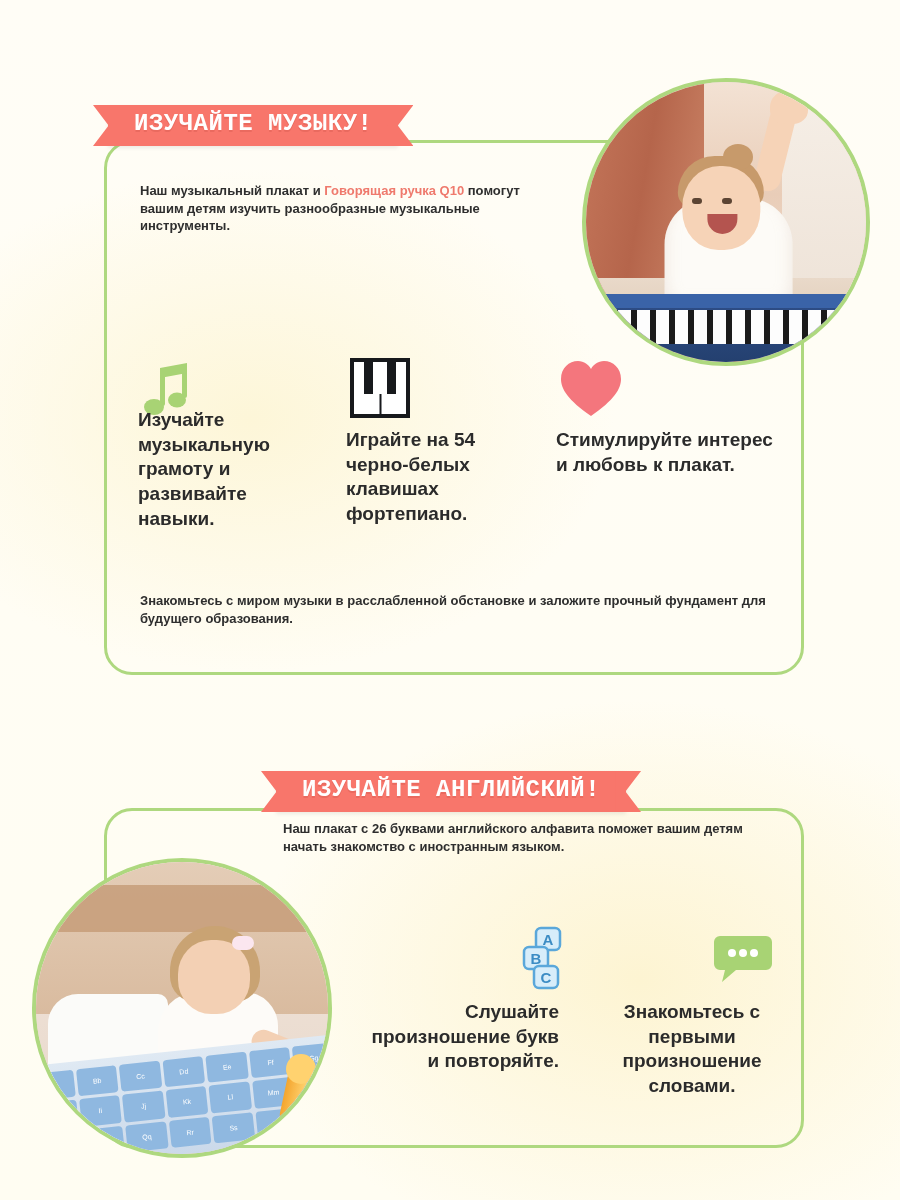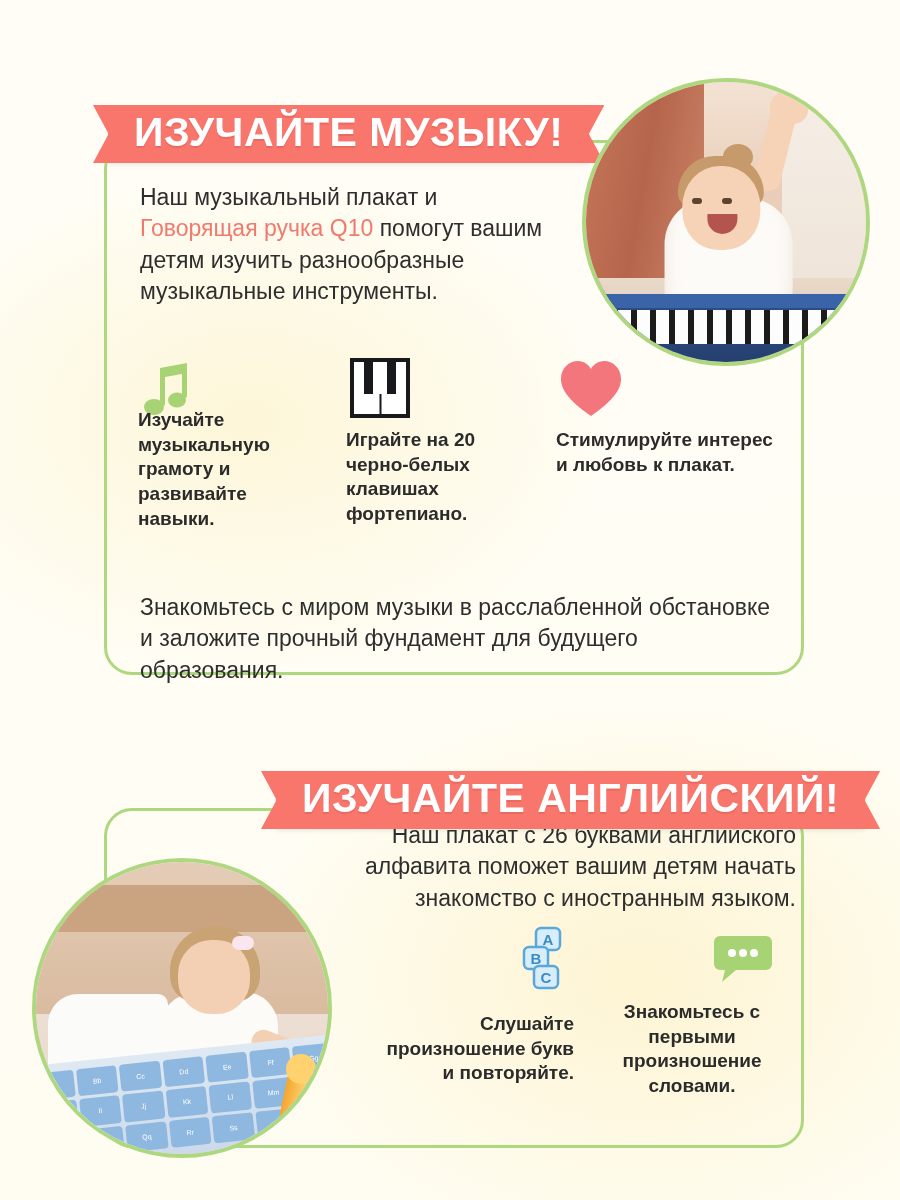--- a/index.html
+++ b/index.html
@@ -28,24 +28,25 @@
     background: #f8766b;
     color: #ffffff;
     font-weight: bold;
     letter-spacing: .5px;
     display: flex; align-items: center; justify-content: center;
     padding: 7px 26px 10px 26px;
     z-index: 5;
     box-shadow: 0 2px 4px rgba(0,0,0,.08);
   }
   .ribbon span {
-    font-size: 41px;
+    font-size: 24px;
     line-height: 1;
     white-space: nowrap;
     text-shadow: 0 2px 0 rgba(190,70,60,.25);
+    font-family: Liberation Mono, monospace;
   }
   .ribbon::after {
     content: "";
     position: absolute;
     right: -15px; top: 0; bottom: 0;
     width: 26px;
     background: #f8766b;
     clip-path: polygon(0 0, 100% 0, 40% 50%, 100% 100%, 0 100%);
   }
   .ribbon::before {
@@ -226,22 +227,22 @@
   }
   .p2 .pen-head {
     position: absolute; left: 250px; top: 192px; width: 30px; height: 30px;
     background: #ffd26f; border-radius: 50%; z-index: 7;
   }
 
   
   .body-text {
     position: absolute;
     color: #2e2e2e;
-    font-size: 23px;
-    font-weight: normal;
+    font-size: 13px;
+    font-weight: bold;
     line-height: 1.36;
   }
   .accent { color: #ef7a6d; }
 
   .feat {
     position: absolute;
     font-size: 19px;
     font-weight: bold;
     color: #2b2b2b;
     line-height: 1.3;
@@ -260,26 +261,26 @@
 
   #f1 { left: 138px; top: 408px; width: 190px; }
   #f2 { left: 346px; top: 428px; width: 196px; }
   #f3 { left: 556px; top: 428px; width: 228px; }
 
   #sec1-foot { left: 140px; top: 592px; width: 630px; }
 
   
   #sec2-panel { left: 104px; top: 808px; width: 700px; height: 340px; }
   #sec2-ribbon { left: 276px; top: 771px; }
-  #sec2-lead { left: 296px; top: 820px; width: 500px; text-align: right; }
+  #sec2-lead { left: 283px; top: 820px; width: 500px; }
 
   #ic-abc { left: 498px; top: 926px; width: 78px; height: 64px; }
   #ic-chat { left: 712px; top: 934px; width: 62px; height: 50px; }
 
-  #f4 { left: 376px; top: 1000px; width: 198px; text-align: right; margin-top: 12px; }
+  #f4 { left: 361px; top: 1000px; width: 198px; text-align: right; }
   #f5 { left: 594px; top: 1000px; width: 196px; text-align: center; }
 </style>
 </head>
 <body>
 
 <div class="bg-glow"></div>
 
 <div class="panel" id="sec1-panel"></div>
 
 <div class="ribbon" id="sec1-ribbon">
@@ -334,21 +335,21 @@
   </svg>
 </div>
 
 <div class="icon-wrap" id="ic-heart">
   <svg viewBox="0 0 66 62" width="66" height="62" aria-hidden="true">
     <path d="M33 58 C10 42 3 31 3 21 C3 10 11 3 20 3 C26 3 31 7 33 11 C35 7 40 3 46 3 C55 3 63 10 63 21 C63 31 56 42 33 58 Z" fill="#f4767d"></path>
   </svg>
 </div>
 
 <div class="feat" id="f1">Изучайте музыкальную грамоту и развивайте навыки.</div>
-<div class="feat" id="f2">Играйте на 20 черно-белых клавишах фортепиано.</div>
+<div class="feat" id="f2">Играйте на 54 черно-белых клавишах фортепиано.</div>
 <div class="feat" id="f3">Стимулируйте интерес и любовь к плакат.</div>
 
 <div class="body-text" id="sec1-foot">Знакомьтесь с миром музыки в расслабленной обстановке и заложите прочный фундамент для будущего образования.</div>
 
 <div class="panel" id="sec2-panel"></div>
 
 <div class="ribbon" id="sec2-ribbon">
   <span>ИЗУЧАЙТЕ АНГЛИЙСКИЙ!</span>
 </div>
 

